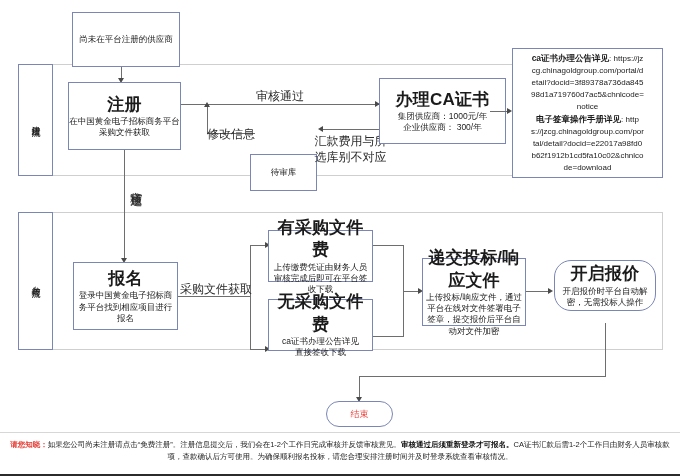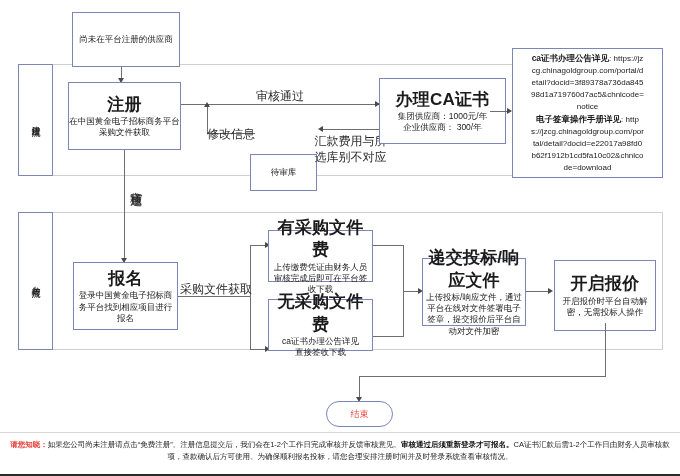--- a/index.html
+++ b/index.html
@@ -187,21 +187,21 @@
     <span class="t">递交投标/响应文件</span>
     <span class="s">上传投标/响应文件，通过</span>
     <span class="s">平台在线对文件签署电子</span>
     <span class="s">签章，提交报价后平台自</span>
     <span class="s">动对文件加密</span>
   </div>
 
   <div class="ln lnh" style="left:526px;top:291px;width:25px;height:1px;"></div>
   <div class="ar ar-r" style="left:548px;top:287.5px;"></div>
 
-  <div class="node" style="left:554px;top:260px;width:102px;height:71px;">
+  <div class="node" style="left:554px;top:260px;width:102px;height:51px;border-radius:17px;">
     <span class="t">开启报价</span>
     <span class="s">开启报价时平台自动解</span>
     <span class="s">密，无需投标人操作</span>
   </div>
 
   <div class="ln lnv" style="left:605px;top:323px;width:1px;height:53px;"></div>
   <div class="ln lnh" style="left:359px;top:376px;width:247px;height:1px;"></div>
   <div class="ln lnv" style="left:359px;top:376px;width:1px;height:23px;"></div>
   <div class="ar ar-d" style="left:356px;top:397px;"></div>
 

